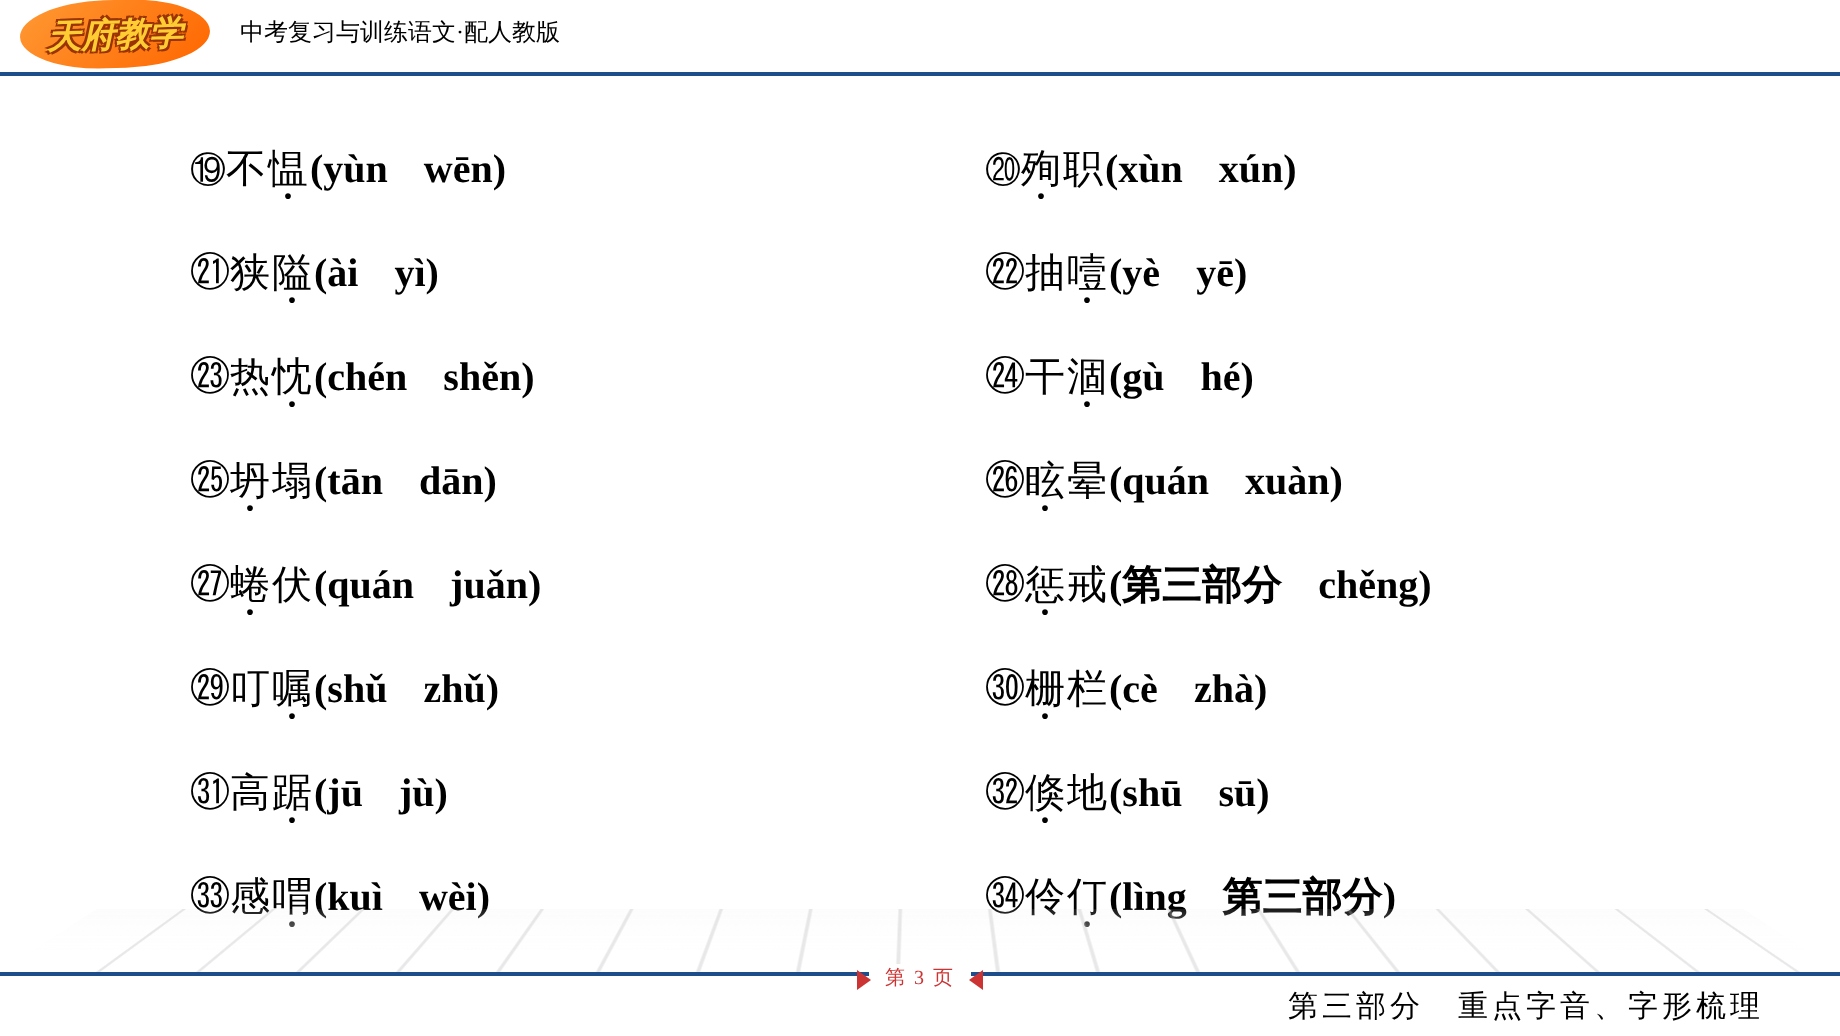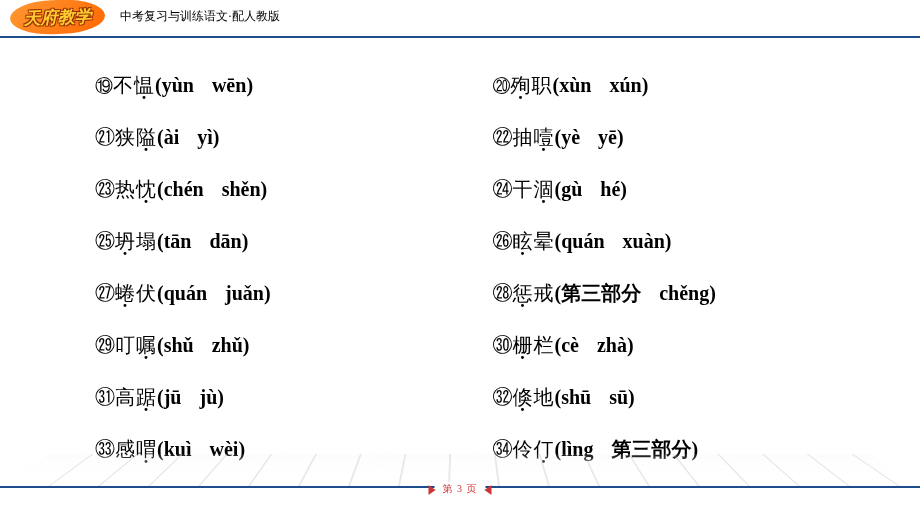--- a/index.html
+++ b/index.html
@@ -335,13 +335,14 @@
       <span class="gap"></span>
       <span class="pinyin underline">第三部分</span>
       <span class="paren">)</span>
     </div>
   </div>
 
 <div class="footer">
   <div class="floor"></div>
   <div class="footer-line"></div>
   <div class="page-num">第 3 页</div>
+  <div class="footer-text">第三部分　重点字音、字形梳理</div>
 </div>
 
 </body></html>

